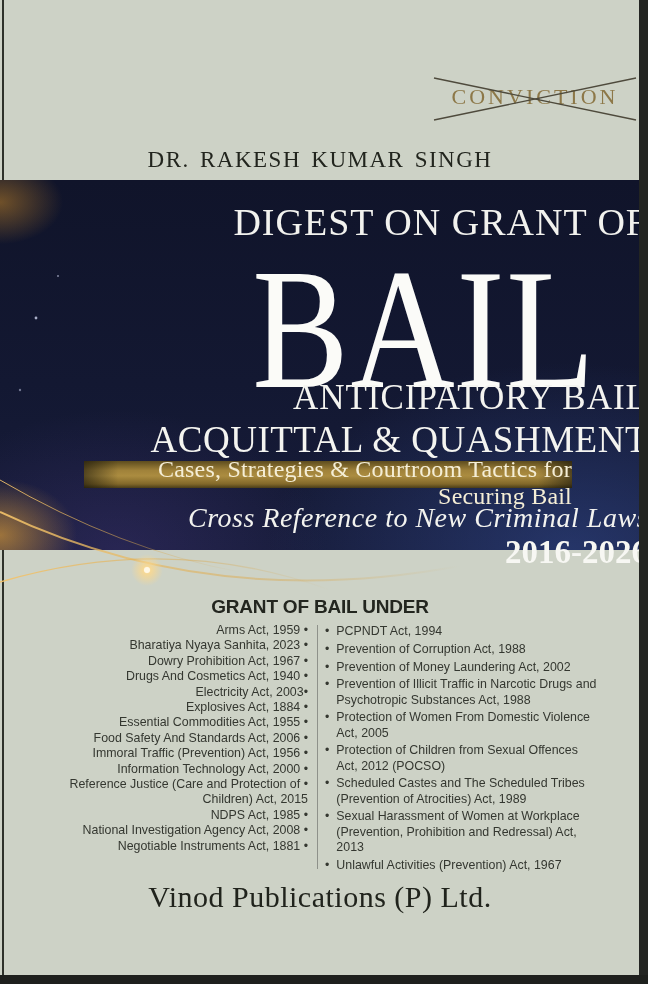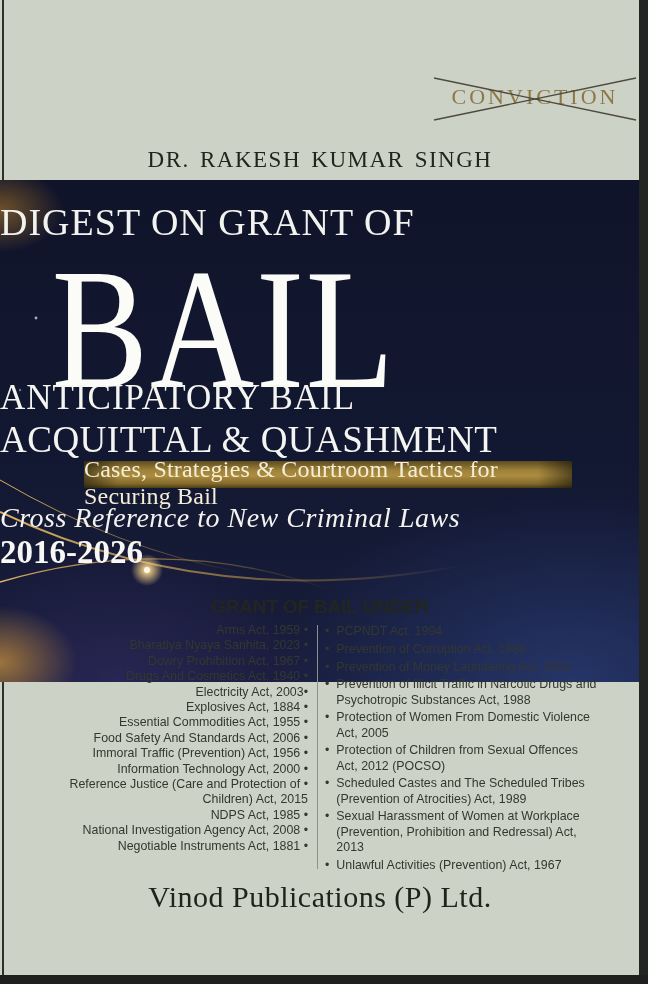--- a/index.html
+++ b/index.html
@@ -22,28 +22,28 @@
   .brand svg{position:absolute;left:0;top:0;}
 
   
   .author{
     position:absolute;left:0;top:132px;width:640px;text-align:center;
     font-size:23px;letter-spacing:1.5px;word-spacing:3px;color:#22251e;margin-top:15px;
   }
 
   
   .panel{
-    position:absolute;left:0;top:180px;width:648px;height:502px;
+    position:absolute;left:0;top:180px;width:648px;height:370px;
     background:
       radial-gradient(90px 60px at 0% 6%, rgba(190,130,40,.55), rgba(190,130,40,0) 70%),
       radial-gradient(110px 80px at 0% 96%, rgba(225,160,55,.65), rgba(225,160,55,0) 70%),
       radial-gradient(420px 260px at 88% 100%, rgba(52,78,150,.50), rgba(52,78,150,0) 72%),
       radial-gradient(300px 200px at 18% 100%, rgba(80,60,140,.30), rgba(80,60,140,0) 70%),
       linear-gradient(180deg,#10142a 0%,#131832 55%,#171c3a 100%);
-    color:#f4f4f0;text-align:left;
+    color:#f4f4f0;text-align:right;
   }
   .panel .flares{position:absolute;left:0;top:0;pointer-events:none;}
   .kicker{
     position:absolute;left:0;top:20px;width:100%;
     font-size:38px;letter-spacing:1px;color:#f2f2ee;
   }
   .big-title{
     position:absolute;left:0;top:52px;width:100%;height:150px;
     font-size:172px;line-height:195px;color:#fbfbf8;
     transform:scaleX(.84);transform-origin:50% 0;

